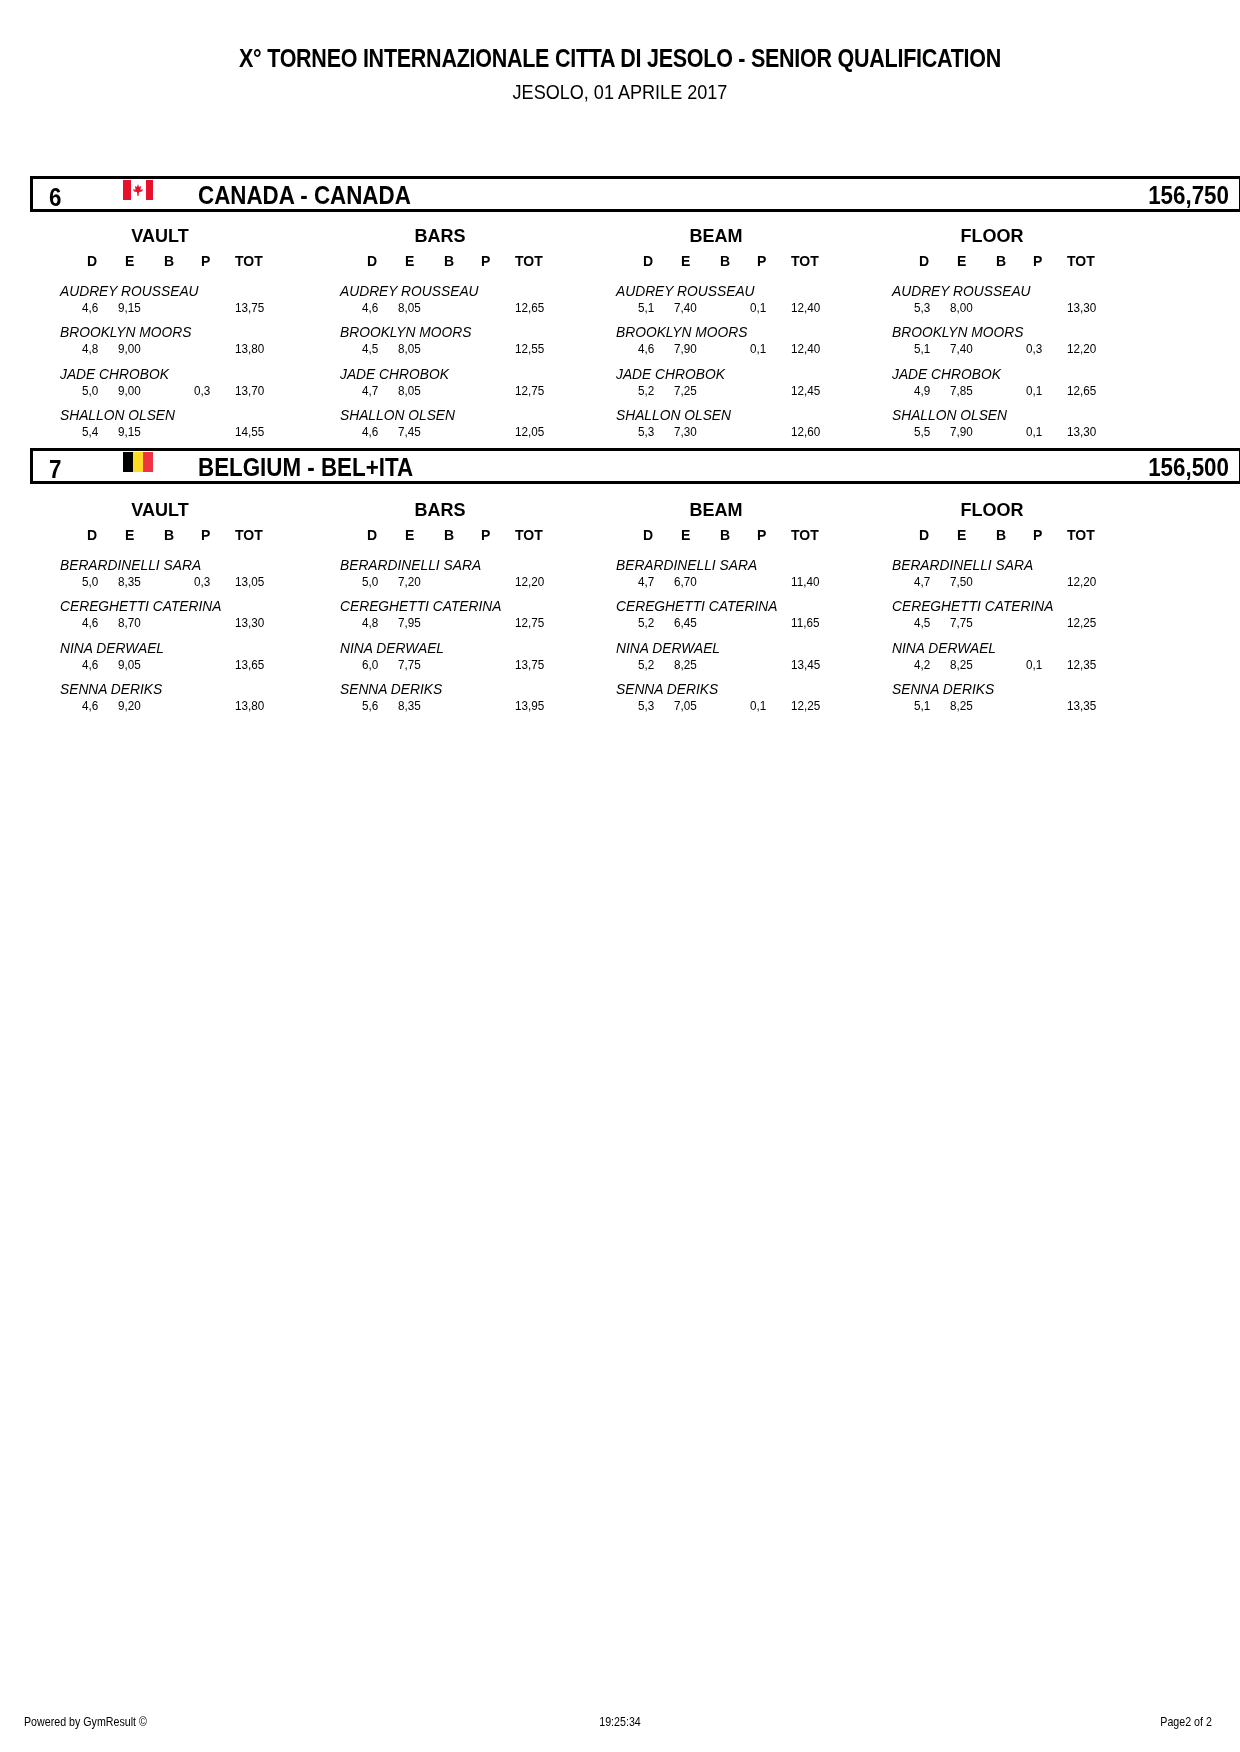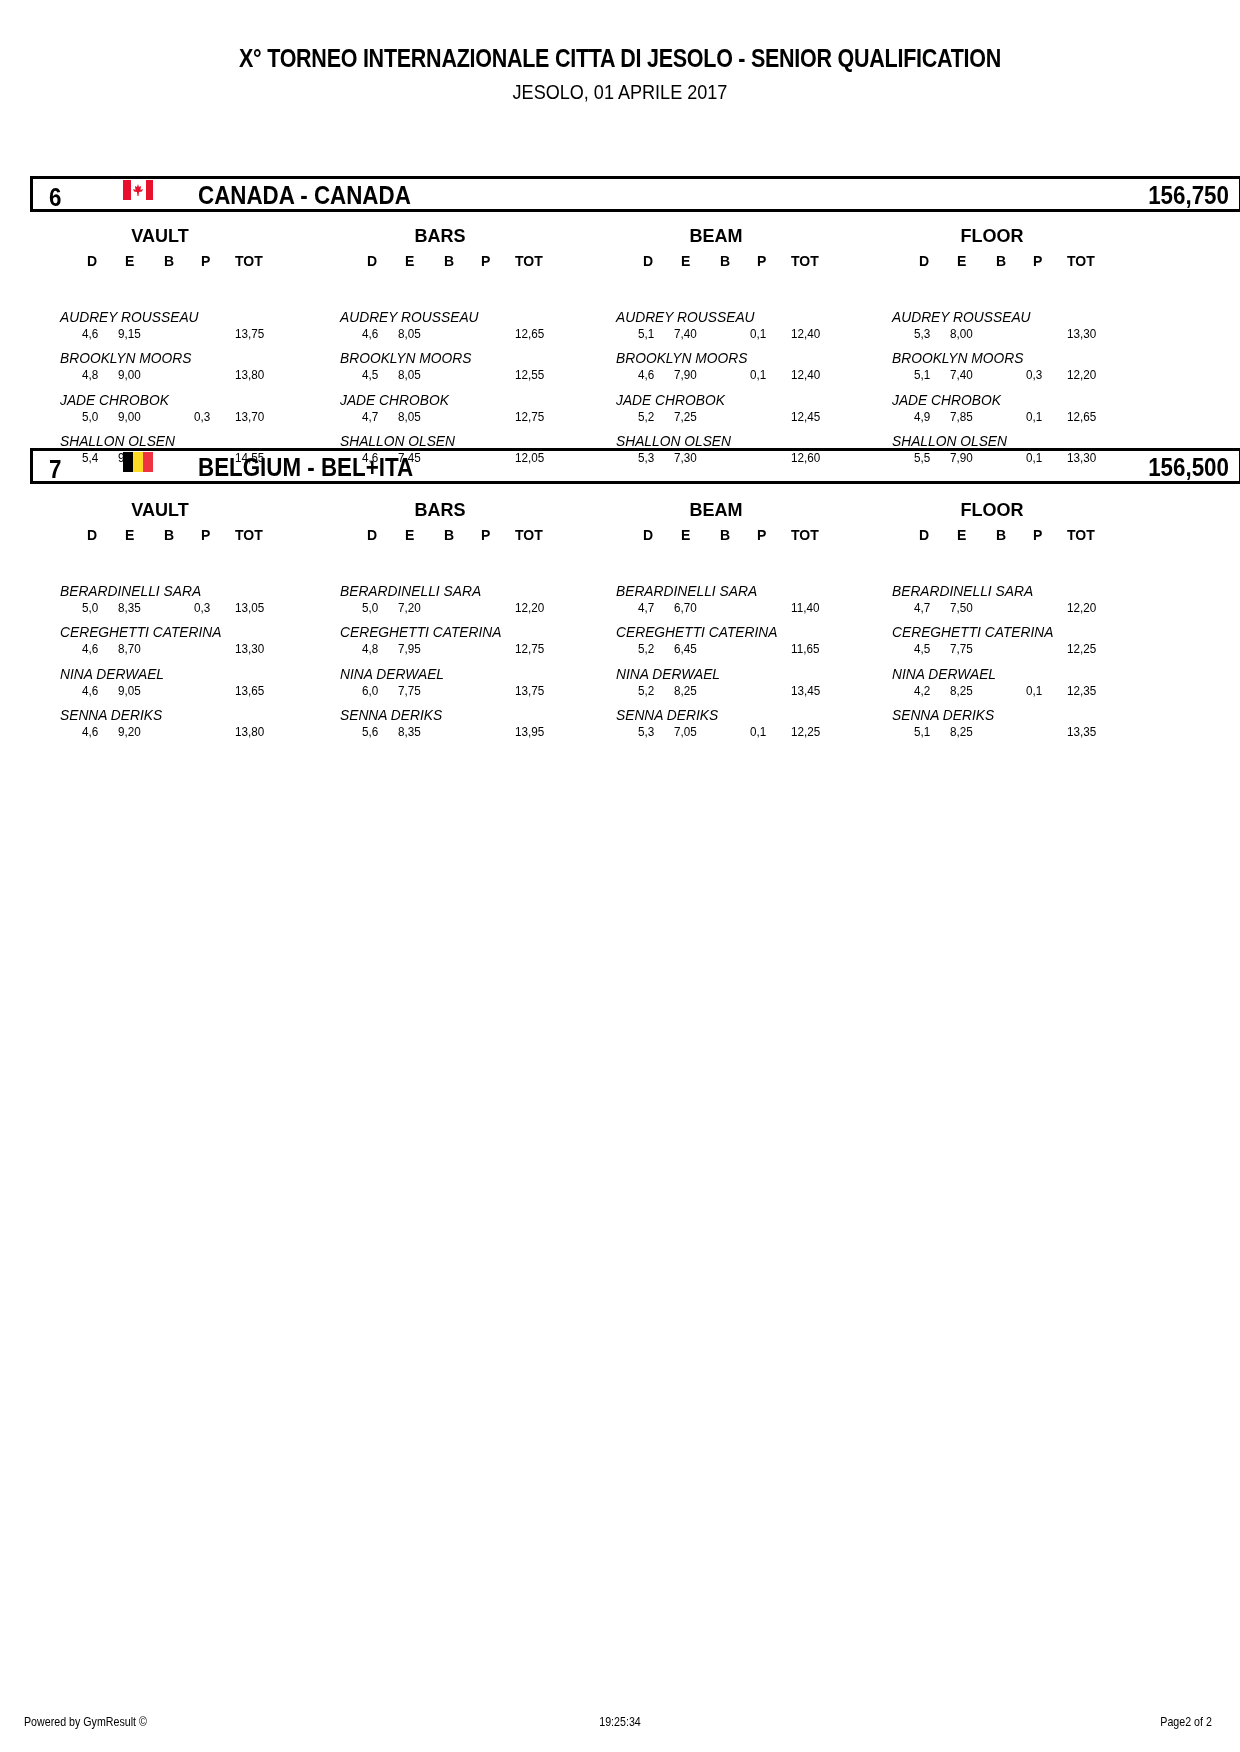--- a/index.html
+++ b/index.html
@@ -10,21 +10,21 @@
   .team-bar { position:relative; height:30px; border:3px solid #000; box-sizing:content-box; }
   .team-rank { position:absolute; left:16px; bottom:-4px; font-size:26px; font-weight:bold; transform:scaleX(0.86); transform-origin:left; }
   .team-flag { position:absolute; left:90px; top:1px; width:30px; height:20px; display:flex; }
   .team-flag span { flex:1; height:100%; }
   .team-name { position:absolute; left:165px; top:1px; font-size:26px; font-weight:bold; transform:scaleX(0.86); transform-origin:left; white-space:nowrap; }
   .team-score { position:absolute; right:10px; top:1px; font-size:26px; font-weight:bold; transform:scaleX(0.86); transform-origin:right; }
   .apparatus { position:absolute; width:260px; }
   .app-title { position:absolute; top:0; width:200px; left:0; text-align:center; font-size:18px; font-weight:bold; }
   .col-heads { position:absolute; top:27px; left:0; width:260px; height:16px; font-size:14px; font-weight:bold; }
   .col-heads span { position:absolute; }
-  .ath { position:absolute; left:0; width:260px; height:40px;margin-top:26px; }
+  .ath { position:absolute; left:0; width:260px; height:40px; }
   .ath-name { position:absolute; top:0; left:0; font-size:15px; font-style:italic; white-space:nowrap; transform:scaleX(0.92); transform-origin:left; }
   .ath-vals { position:absolute; top:18px; left:0; width:260px; height:16px; font-size:13px; }
   .ath-vals span { position:absolute; transform:scaleX(0.9); transform-origin:left; }
   .footer { position:absolute; top:1714px; font-size:13px; transform:scaleX(0.82); }
 </style>
 </head>
 <body>
 
 <div class="title">X° TORNEO INTERNAZIONALE CITTA DI JESOLO - SENIOR QUALIFICATION</div>
 <div class="subtitle">JESOLO, 01 APRILE 2017</div>

